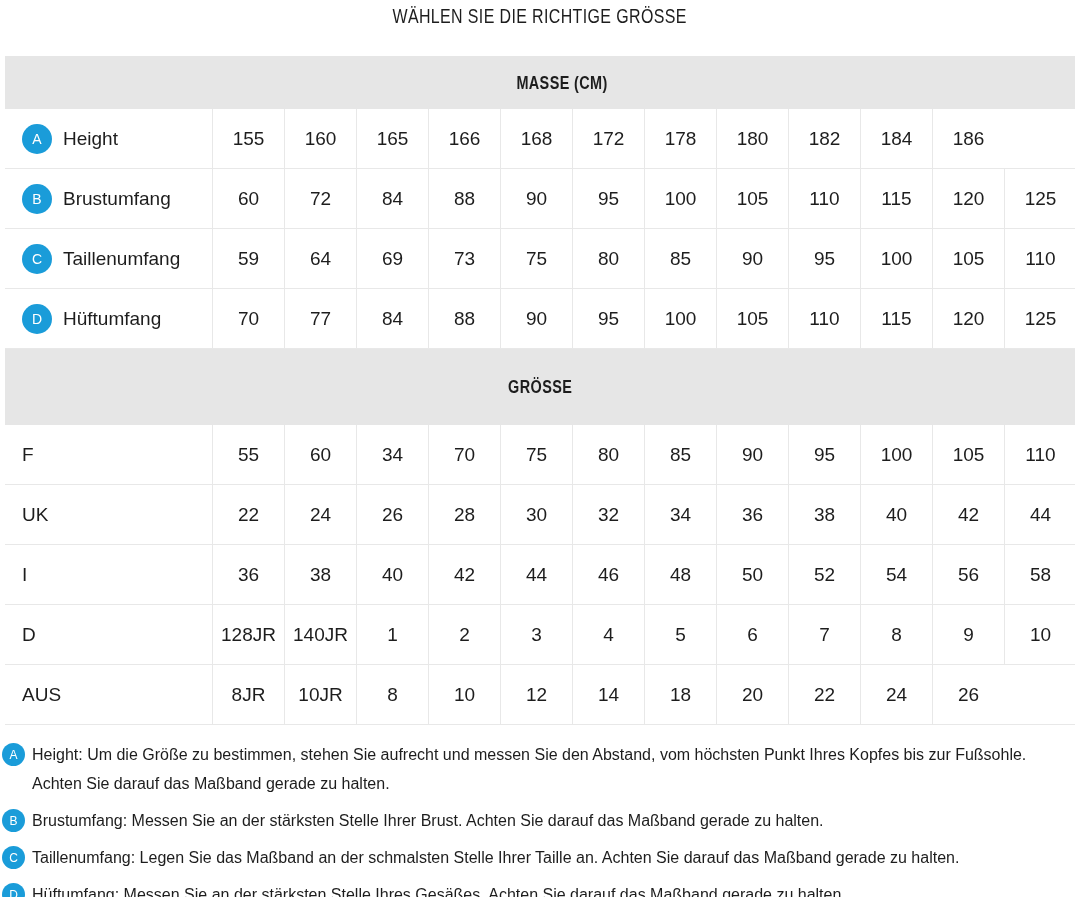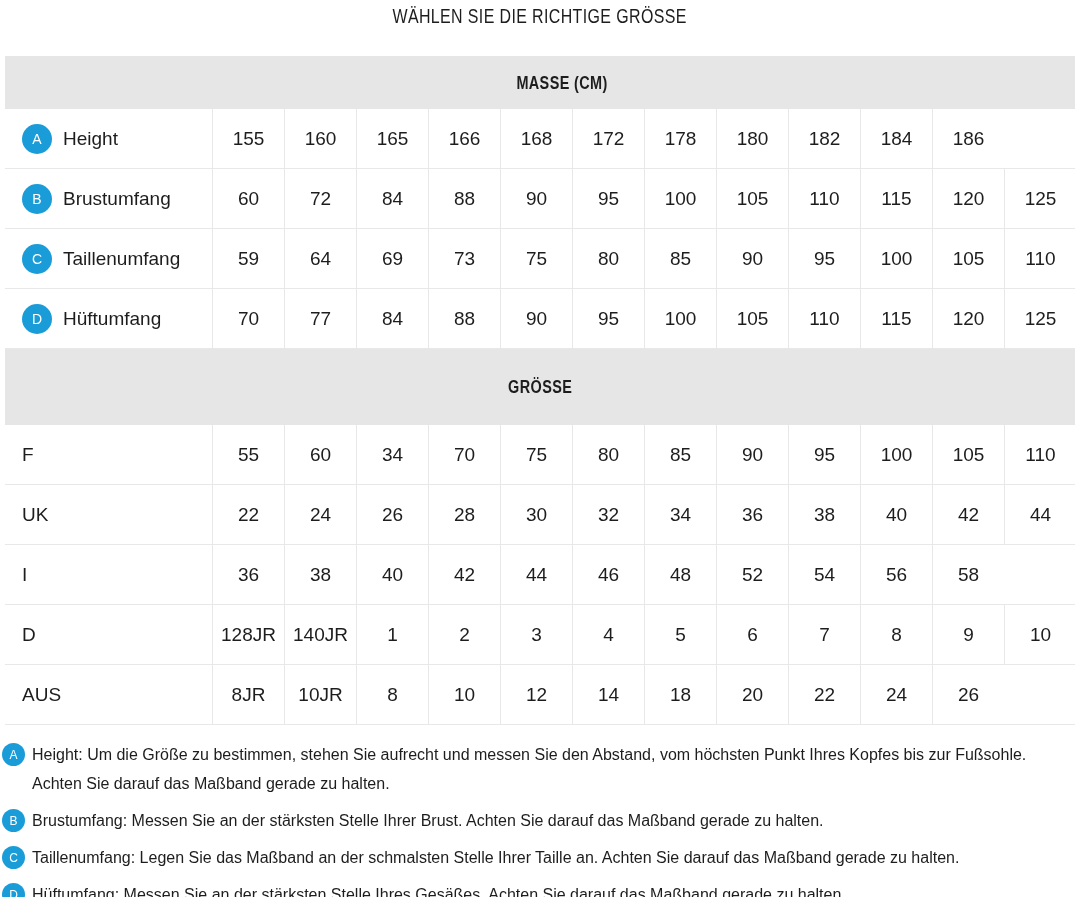--- a/index.html
+++ b/index.html
@@ -221,20 +221,21 @@
         <div class="label-cell">
           <span class="row-label">I</span>
         </div>
         <div class="cell">36</div>
         <div class="cell">38</div>
         <div class="cell">40</div>
         <div class="cell">42</div>
         <div class="cell">44</div>
         <div class="cell">46</div>
         <div class="cell">48</div>
+        <div class="cell">50</div>
         <div class="cell">52</div>
         <div class="cell">54</div>
         <div class="cell">56</div>
         <div class="cell">58</div>
       </div>
       <div class="row">
         <div class="label-cell">
           <span class="row-label">D</span>
         </div>
         <div class="cell">128JR</div>

